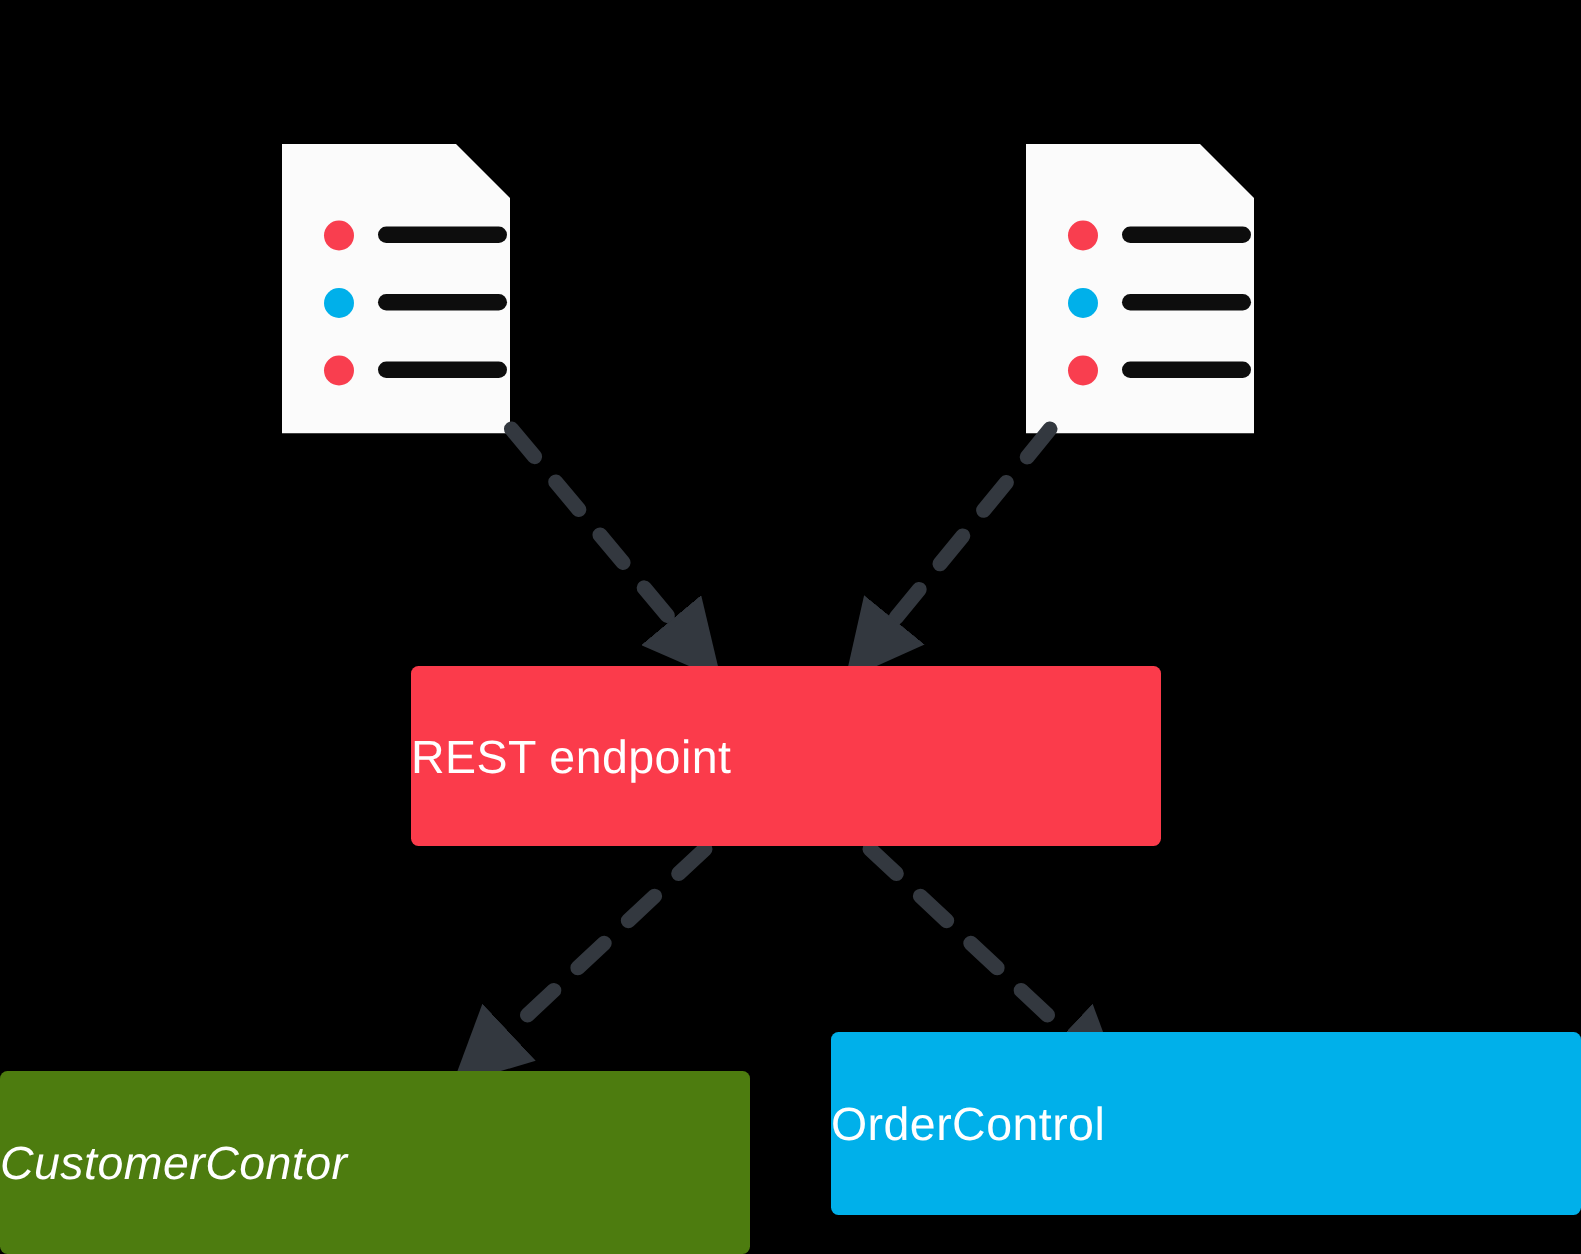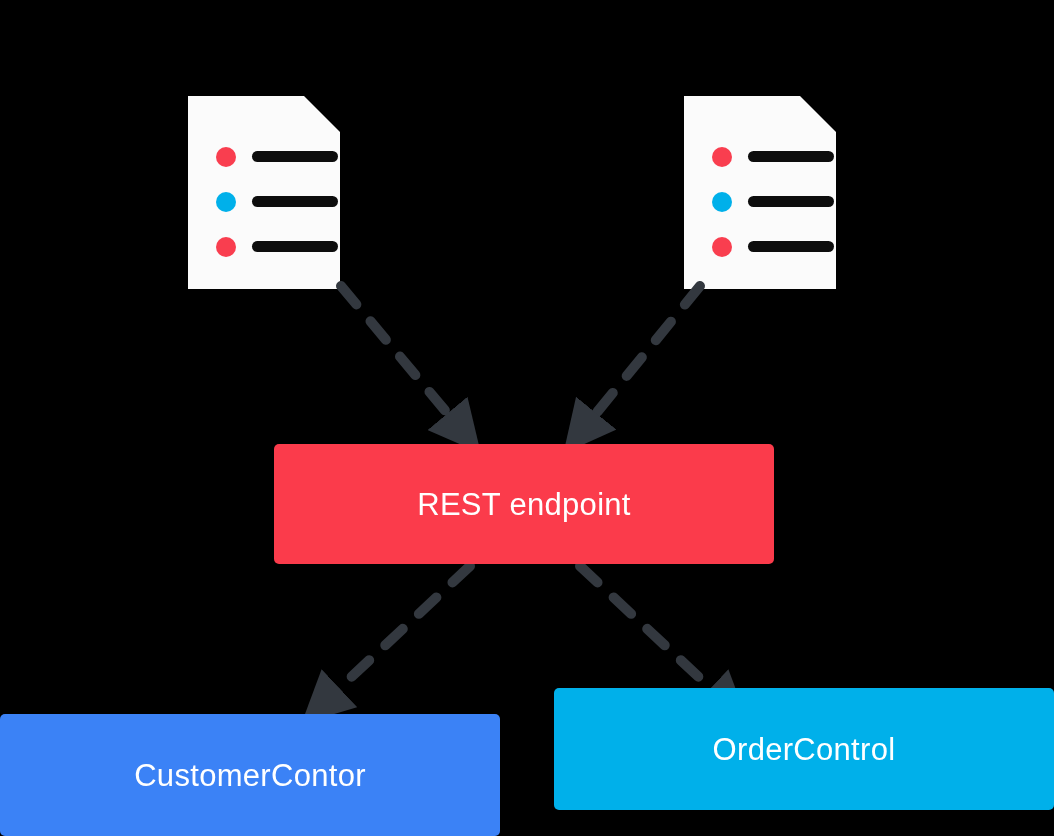--- a/index.html
+++ b/index.html
@@ -26,21 +26,21 @@
     display: block;
     width: 152px;
     height: 193px;
   }
 
   
   .node-box {
     position: absolute;
     display: flex;
     align-items: center;
-    justify-content: center;
+    justify-content: flex-start;
     border-radius: 5px;
     box-sizing: border-box;
   }
   .node-label {
     color: #ffffff;
     font-family: "Liberation Sans", sans-serif;
     font-size: 31px;
     font-weight: 300;
     letter-spacing: 0.3px;
     line-height: 1;
@@ -119,21 +119,21 @@
 
     <line x1="470" y1="566" x2="316" y2="710" stroke="#33383f" stroke-width="10" stroke-linecap="round" stroke-dasharray="24 22" marker-end="url(#arrowhead)"></line>
 
     <line x1="580" y1="566" x2="734" y2="710" stroke="#33383f" stroke-width="10" stroke-linecap="round" stroke-dasharray="24 22" marker-end="url(#arrowhead)"></line>
   </svg>
 
   <div id="rest-box" class="node-box" style="background:#fb3b4b;">
     <span class="node-label">REST endpoint</span>
   </div>
 
-  <div id="customer-box" class="node-box" style="background:#3b82f6;">
+  <div id="customer-box" class="node-box" style="background:#4d7c0f;font-style:italic;">
     <span class="node-label">CustomerContor</span>
   </div>
 
   <div id="order-box" class="node-box" style="background:#00b0ea;">
     <span class="node-label">OrderControl</span>
   </div>
 
 </div>
 
 </body></html>

